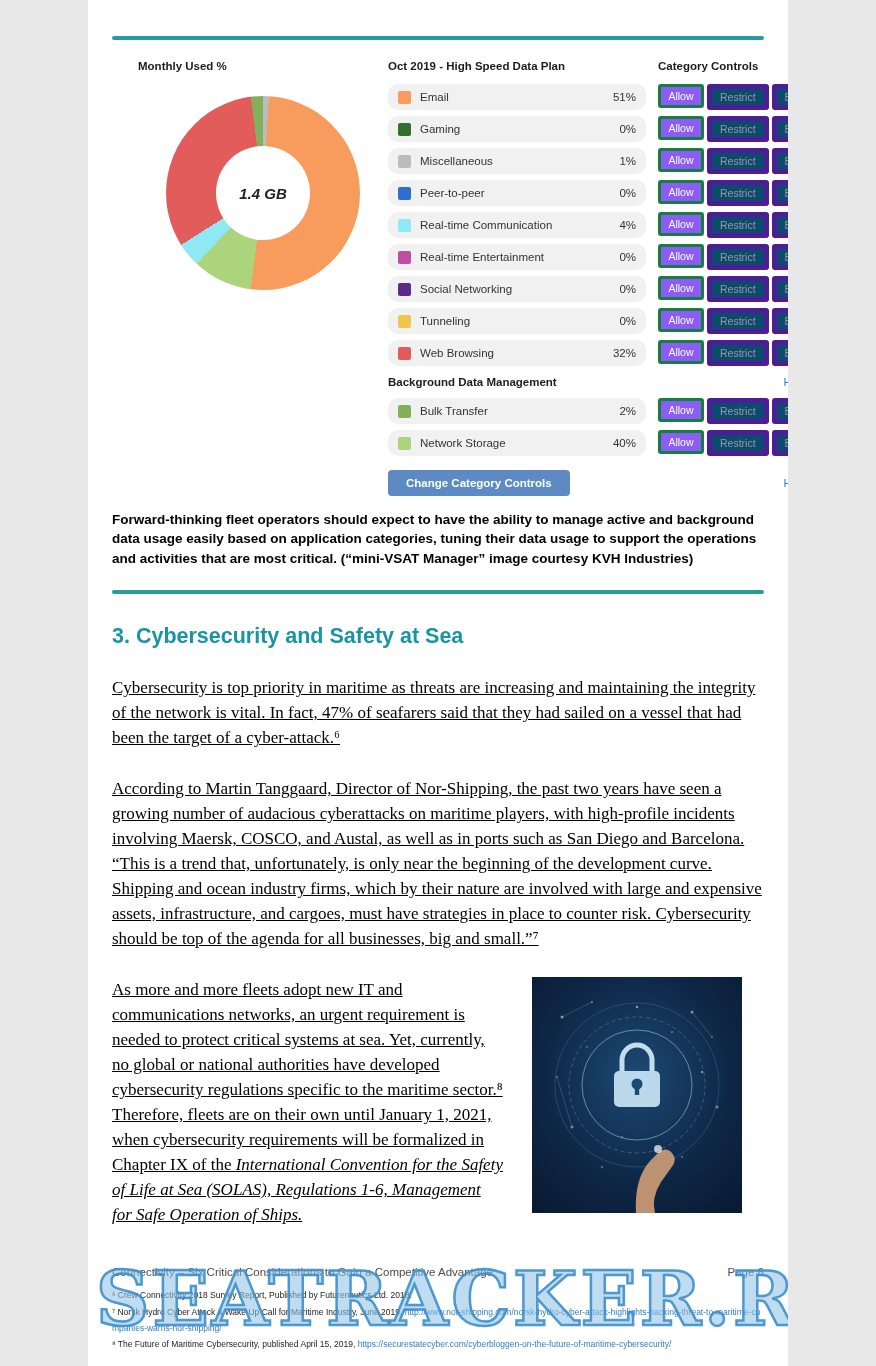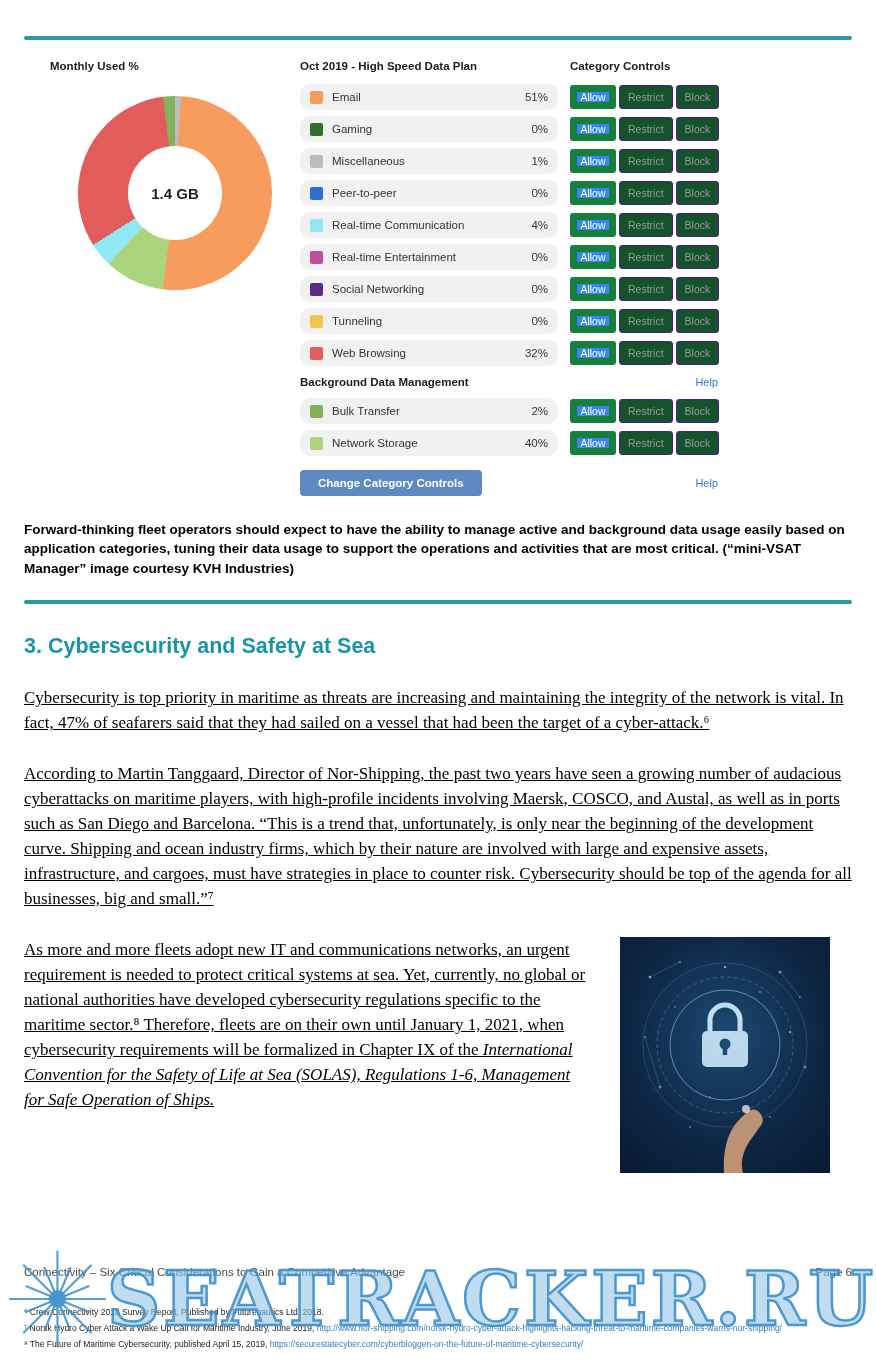--- a/index.html
+++ b/index.html
@@ -1,64 +1,64 @@
 <!DOCTYPE html>
 <html><head>
 <meta charset="utf-8">
 <style>
   html,body { margin:0; padding:0; background:#e8e8e8; }
   .page {
-    width:876px; height:1366px; margin:0 auto; background:#fff;
+    width:700px; height:1366px; margin:0 auto; background:#fff;
     position:relative; overflow:hidden; box-sizing:border-box;
     padding:36px 24px 0 24px;
     font-family:"Liberation Sans","DejaVu Sans",sans-serif; color:#111;
   }
   .rule { height:4px; background:#2a9b9c; border-radius:2px; }
   .rule-2 { margin-top:22px; }
 
   
   .app-shot { display:flex; padding:20px 0 0 26px; }
   .chart-col { width:250px; flex:none; }
   .col-header { font-size:11.5px; font-weight:bold; color:#1c1c1c; }
   .donut-wrap { position:relative; width:194px; height:194px; margin:24px 0 0 28px; }
   .donut { width:100%; height:100%; border-radius:50%; }
   .donut-hole {
     position:absolute; inset:50px; background:#fff; border-radius:50%;
     display:flex; align-items:center; justify-content:center;
-    font-size:15px; font-weight:bold; color:#222;
+    font-size:15px; font-weight:bold; color:#222;font-style:italic;
   }
   .list-col { width:418px; flex:none; }
   .headers-row { display:flex; align-items:center; margin-bottom:12px; }
   .plan-header { width:270px; flex:none; }
   .cat-row { display:flex; align-items:center; margin-bottom:6px; }
   .pill {
     width:258px; height:26px; flex:none; background:#f1f1f2; border-radius:10px;
     display:flex; align-items:center; padding:0 10px; box-sizing:border-box; margin-right:12px;
   }
   .swatch { width:13px; height:13px; border-radius:2px; margin-right:9px; flex:none; }
   .cat-label { font-size:11.5px; color:#333; }
   .cat-pct { margin-left:auto; font-size:11.5px; color:#333; }
   .ctrl-group { display:flex; gap:3px; }
   .btn {
     height:24px; font-size:10.5px; border-radius:3px; cursor:pointer;
     display:flex; align-items:center; justify-content:center; box-sizing:border-box;
     font-family:inherit;
   }
-  .btn.allow { width:46px; background:#3b82f6; border:7px solid #15803d; color:#fff; }
-  .btn.plain { background:#14532d; border:1px solid #4c1d95; color:#9a9a9a; padding:8px 8px; }
+  .btn.allow { width:46px; background:#8b5cf6; border:3px solid #15803d; color:#fff; }
+  .btn.plain { background:#0c4a6e; border:5px solid #4c1d95; color:#9a9a9a; padding:8px 8px; }
   .bg-header-row { display:flex; justify-content:space-between; align-items:center; width:418px; margin:10px 0 10px; }
   .help { font-size:11px; color:#2f7cd6; text-decoration:none; cursor:pointer; }
   .change-row { display:flex; justify-content:space-between; align-items:center; width:418px; margin-top:14px; }
   .change-btn {
     background:#5e8ac4; color:#fff; font-weight:bold; font-size:11.5px;
     border:none; border-radius:4px; padding:7px 18px; cursor:pointer; font-family:inherit;
   }
 
   
-  .caption { margin:24px 0 0; font-size:13.5px; font-weight:bold; line-height:1.44; color:#000; }
+  .caption { margin:14px 0 0; font-size:13.5px; font-weight:bold; line-height:1.44; color:#000; }
   .section-heading { margin:30px 0 0; font-size:21.5px; font-weight:bold; color:#1795a6; }
   .body {
     margin:26px 0 0; font-family:"Liberation Serif","DejaVu Serif",serif;
     font-size:17px; line-height:25px; color:#000;text-decoration:underline;
   }
   .para3-wrap { margin-top:26px; overflow:hidden; }
   .cyber-image { float:right; width:210px; height:236px; margin:0 22px 0 28px; }
   .para3-wrap .body { margin-top:0; }
 
   .footer-row {

